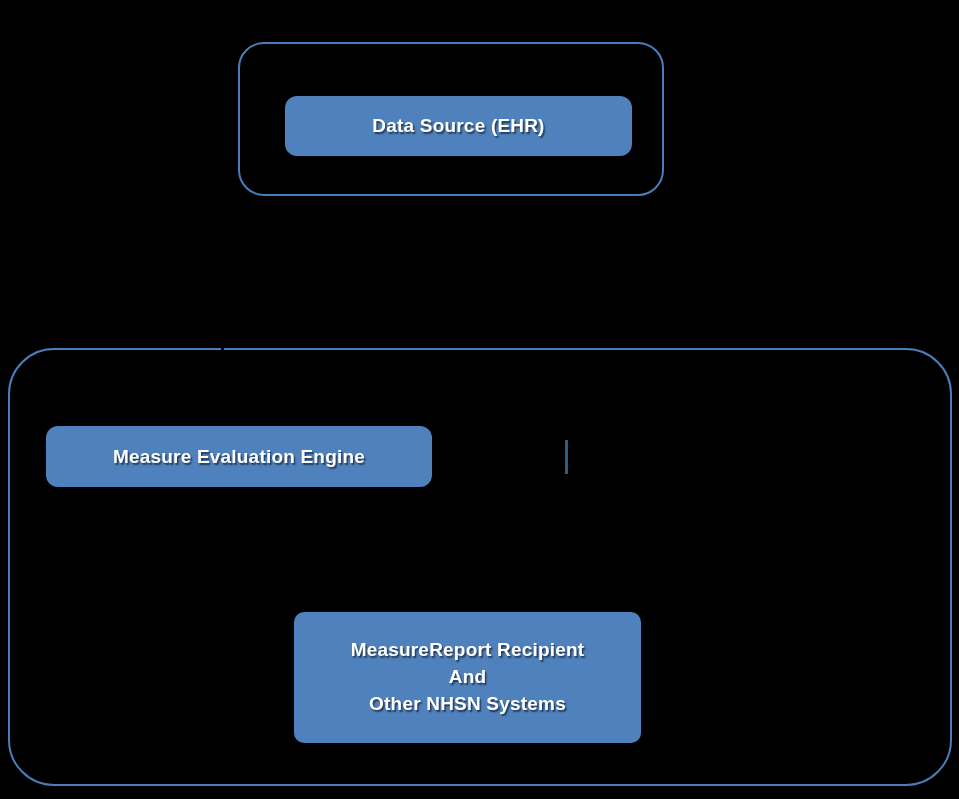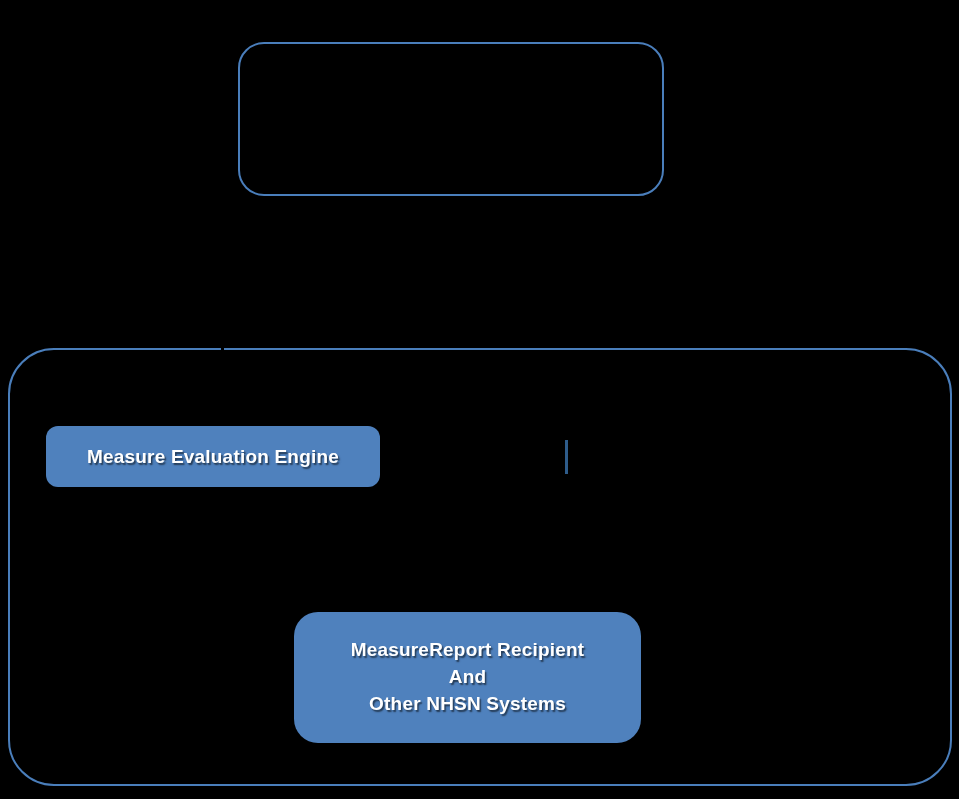--- a/index.html
+++ b/index.html
@@ -83,53 +83,56 @@
 
   #node-data-source {
     left: 285px;
     top: 96px;
     width: 347px;
     height: 60px;
   }
   #node-measure-evaluation-engine {
     left: 46px;
     top: 426px;
-    width: 334px;
+    width: 386px;
     height: 61px;
   }
   #node-measure-repository {
     left: 568px;
     top: 426px;
     width: 348px;
     height: 61px;
   }
   #node-measurereport-recipient {
     left: 294px;
     top: 612px;
     width: 347px;
     height: 131px;
-    border-radius: 24px;
+    border-radius: 10px;
   }
   #node-measurereport-recipient .node-label {
     line-height: 1.42;
   }
 </style>
 </head>
 <body>
 
 <div id="canvas">
 
   <div class="container-outline" id="data-source-container"></div>
 
   <div class="container-outline" id="platform-container"></div>
 
   <div class="stub" id="connector-notch-top"></div>
 
   <div class="stub" id="connector-stub-repository"></div>
 
+  <div class="node" id="node-data-source">
+    <span class="node-label">Data Source (EHR)</span>
+  </div>
 
   <div class="node" id="node-measure-evaluation-engine">
     <span class="node-label">Measure Evaluation Engine</span>
   </div>
 
 
   <div class="node" id="node-measurereport-recipient">
     <span class="node-label">MeasureReport Recipient
 And
 Other NHSN Systems</span>

